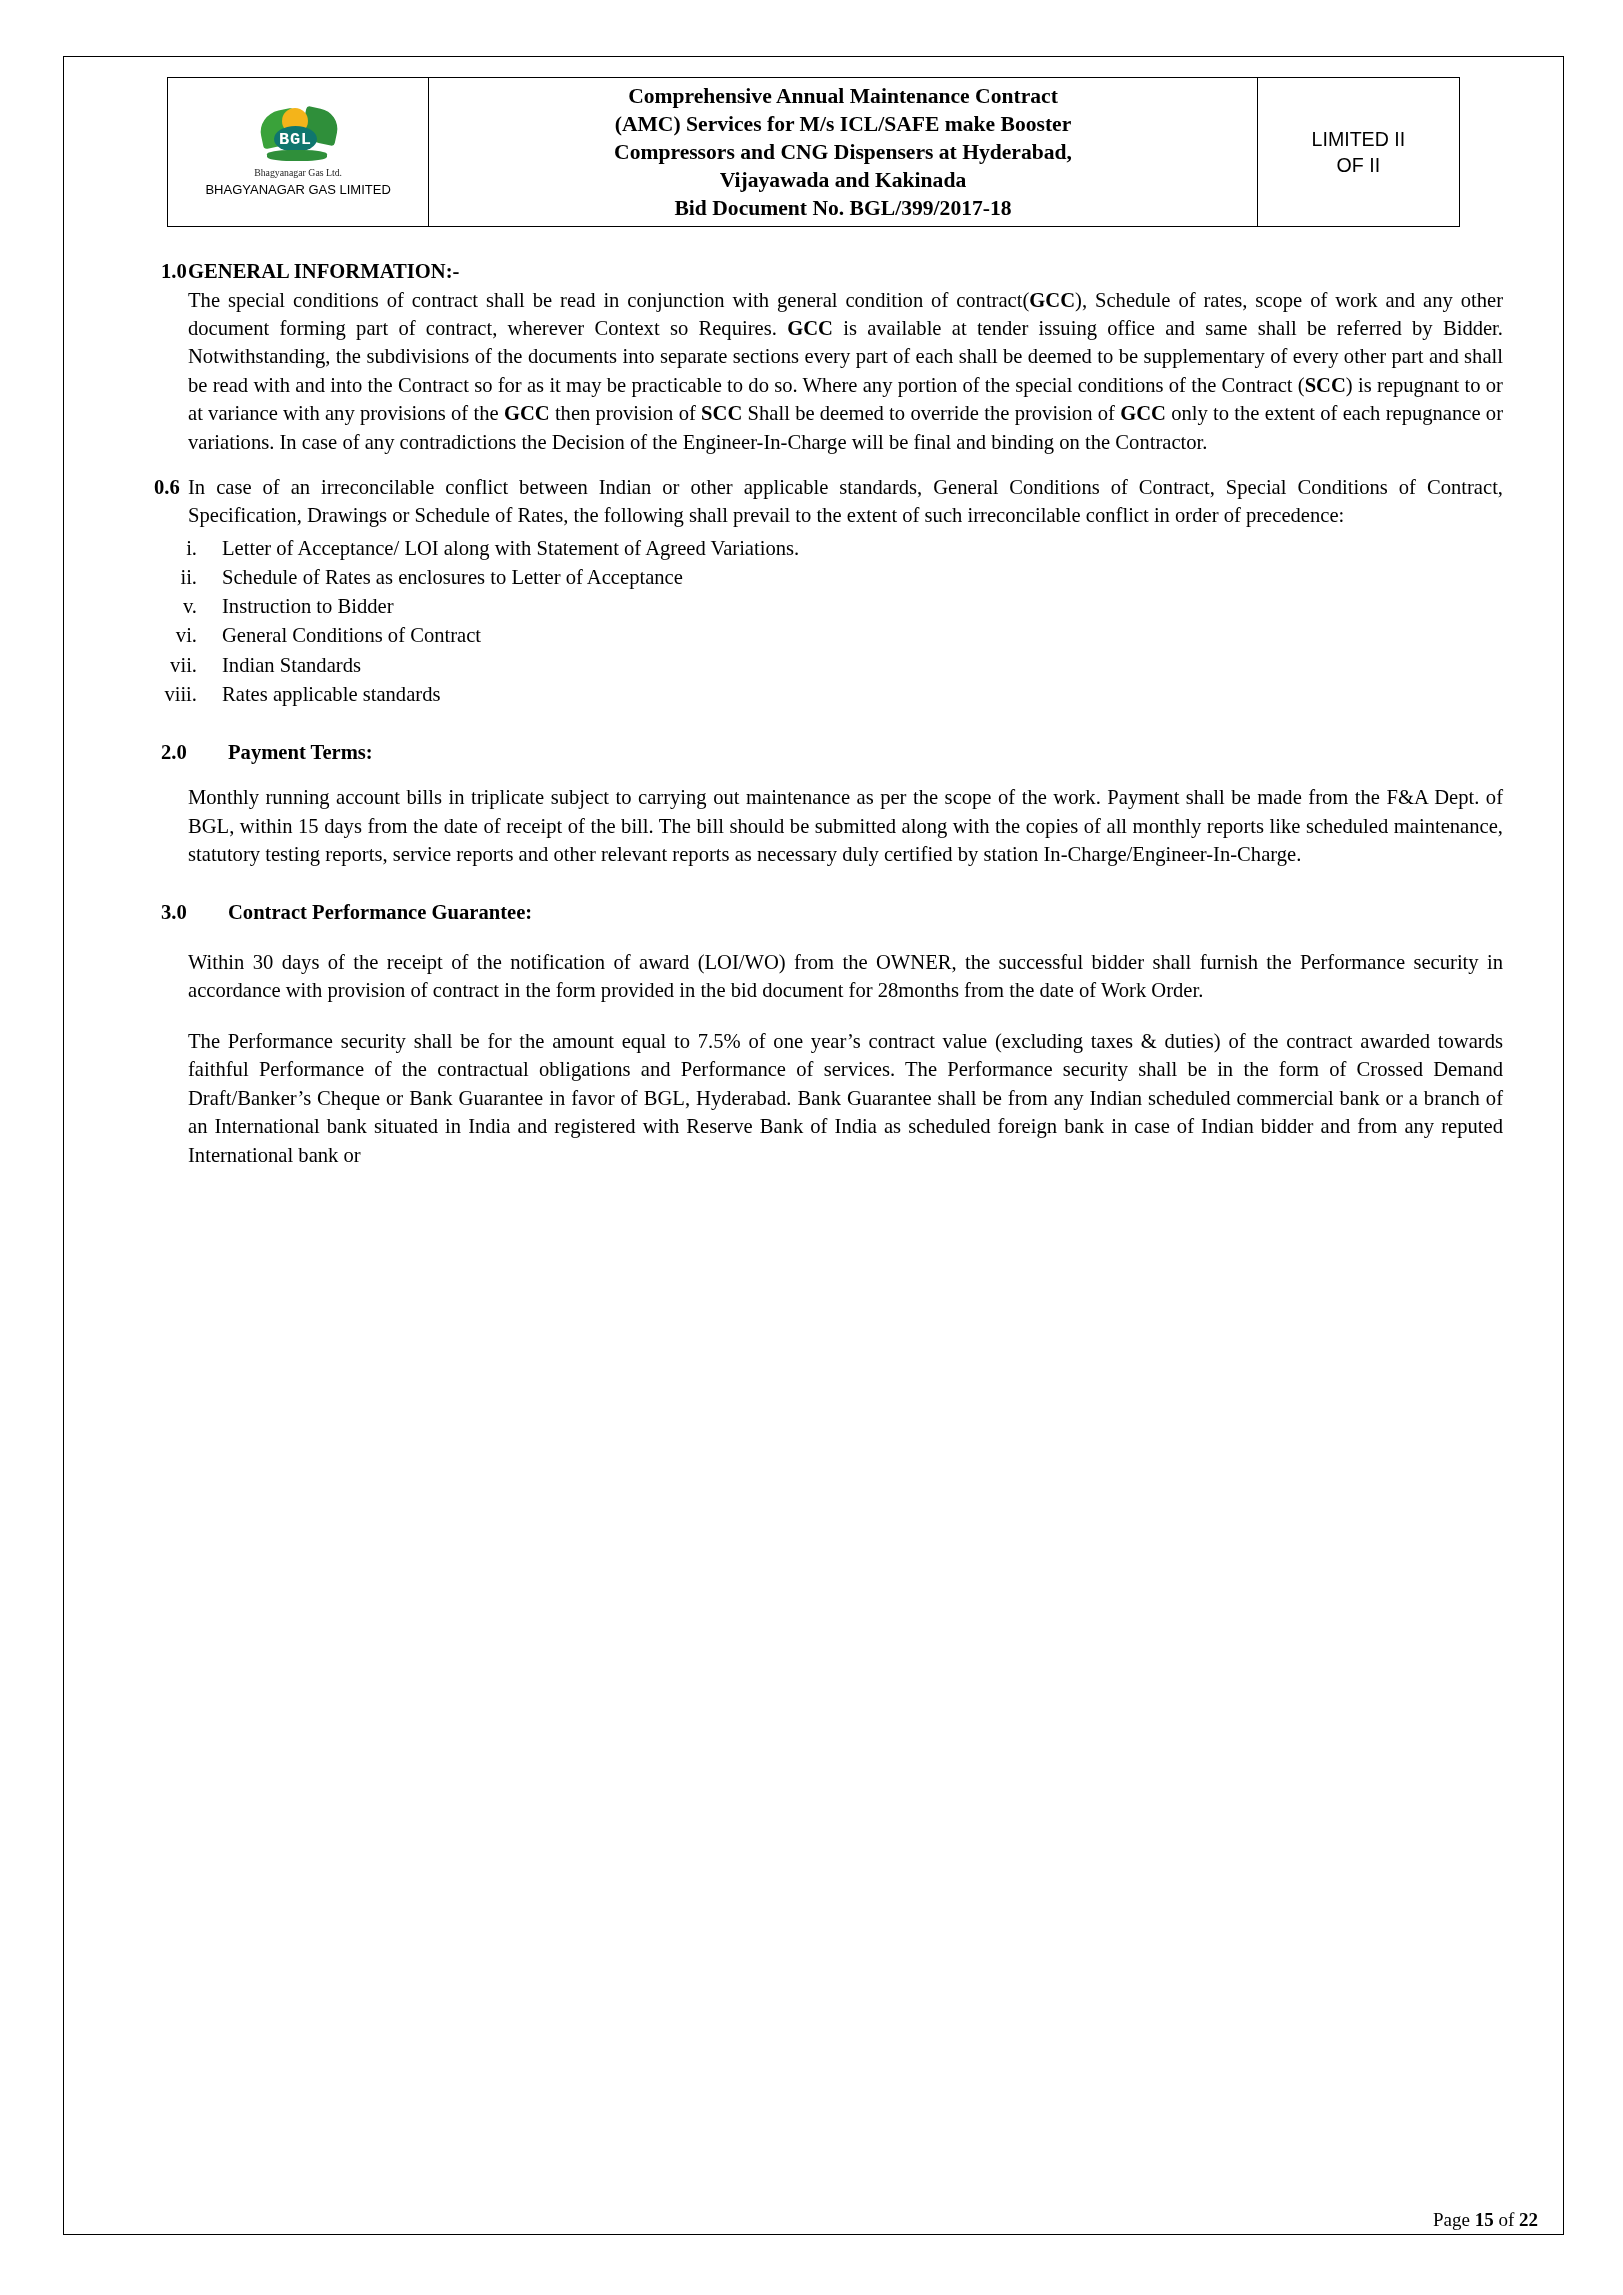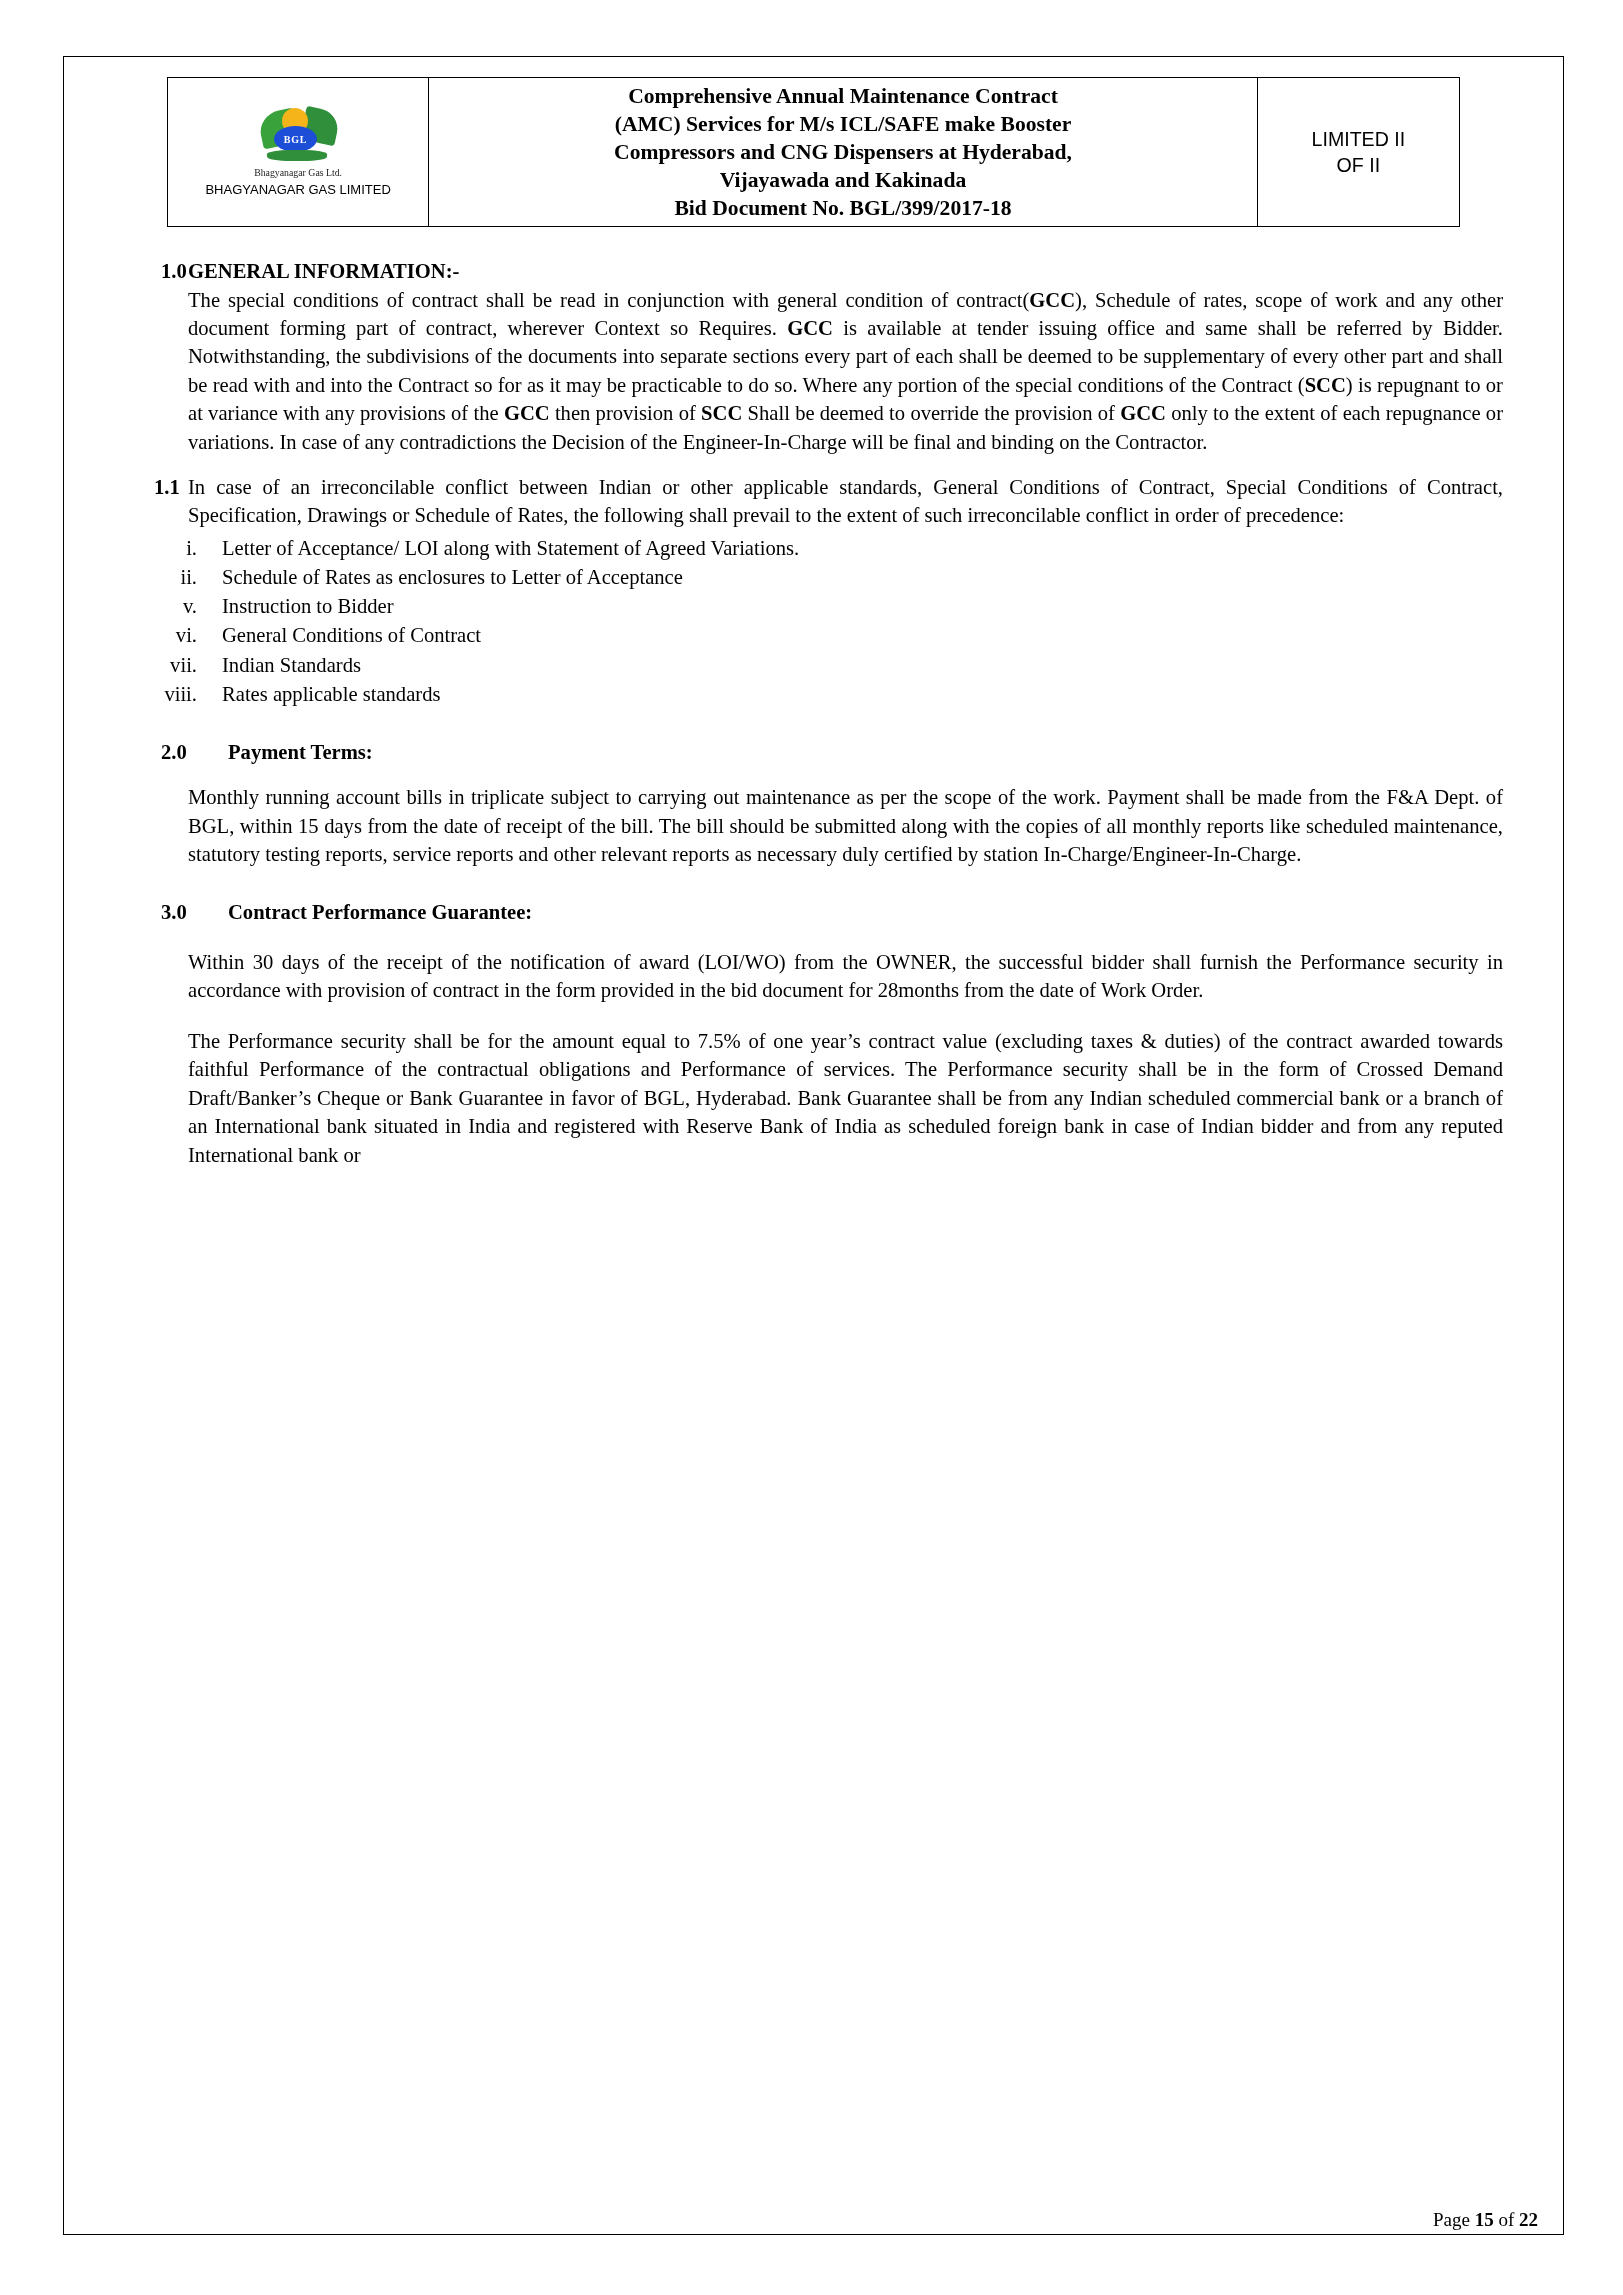--- a/index.html
+++ b/index.html
@@ -86,28 +86,28 @@
     left: 26px; top: 1.3px;
     width: 26px; height: 26px;
     border-radius: 50%;
     background: #f4b41a;
   }
   .logo-disc {
     position: absolute;
     left: 18.3px; top: 19.6px;
     width: 43px; height: 26px;
     border-radius: 50%;
-    background: #1d4ed8;
+    background: #0f766e;
     display: flex;
     align-items: center;
     justify-content: center;
     color: #fff;
-    font-size: 10px;
-    font-weight: bold;
-    font-family: Liberation Serif, serif;
+    font-size: 17px;
+    font-weight: bold;
+    font-family: Liberation Mono, monospace;
     letter-spacing: 0.7px;
   }
   .logo-base {
     position: absolute;
     left: 11.8px; bottom: 5.2px;
     width: 60px; height: 10.5px;
     background: #2f8f3a;
     border-radius: 40%;
   }
   .logo-sub {
@@ -275,21 +275,21 @@
         <div class="clause-body heading-inline">GENERAL INFORMATION:-</div>
       </div>
       <div class="clause">
         <div class="clause-num"></div>
         <div class="clause-body">The special conditions of contract shall be read in conjunction with general condition of contract(<b>GCC</b>), Schedule of rates, scope of work and any other document forming part of contract, wherever Context so Requires. <b>GCC</b> is available at tender issuing office and same shall be referred by Bidder. Notwithstanding, the subdivisions of the documents into separate sections every part of each shall be deemed to be supplementary of every other part and shall be read with and into the Contract so for as it may be practicable to do so. Where any portion of the special conditions of the Contract (<b>SCC</b>) is repugnant to or at variance with any provisions of the <b>GCC</b> then provision of <b>SCC</b> Shall be deemed to override the provision of <b>GCC</b> only to the extent of each repugnance or variations. In case of any contradictions the Decision of the Engineer-In-Charge will be final and binding on the Contractor.</div>
       </div>
 
       <div class="gap-26"></div>
 
       <div class="clause">
-        <div class="clause-num narrow">1.1</div>
+        <div class="clause-num narrow">0.6</div>
         <div class="clause-body">In case of an irreconcilable conflict between Indian or other applicable standards, General Conditions of Contract, Special Conditions of Contract, Specification, Drawings or Schedule of Rates, the following shall prevail to the extent of such irreconcilable conflict in order of precedence:</div>
       </div>
 
       <ol class="roman">
         <li>
           <span class="rn">i.</span>
           <span class="rt">Letter of Acceptance/ LOI along with Statement of Agreed Variations.</span>
         </li>
         <li>
           <span class="rn">ii.</span>

